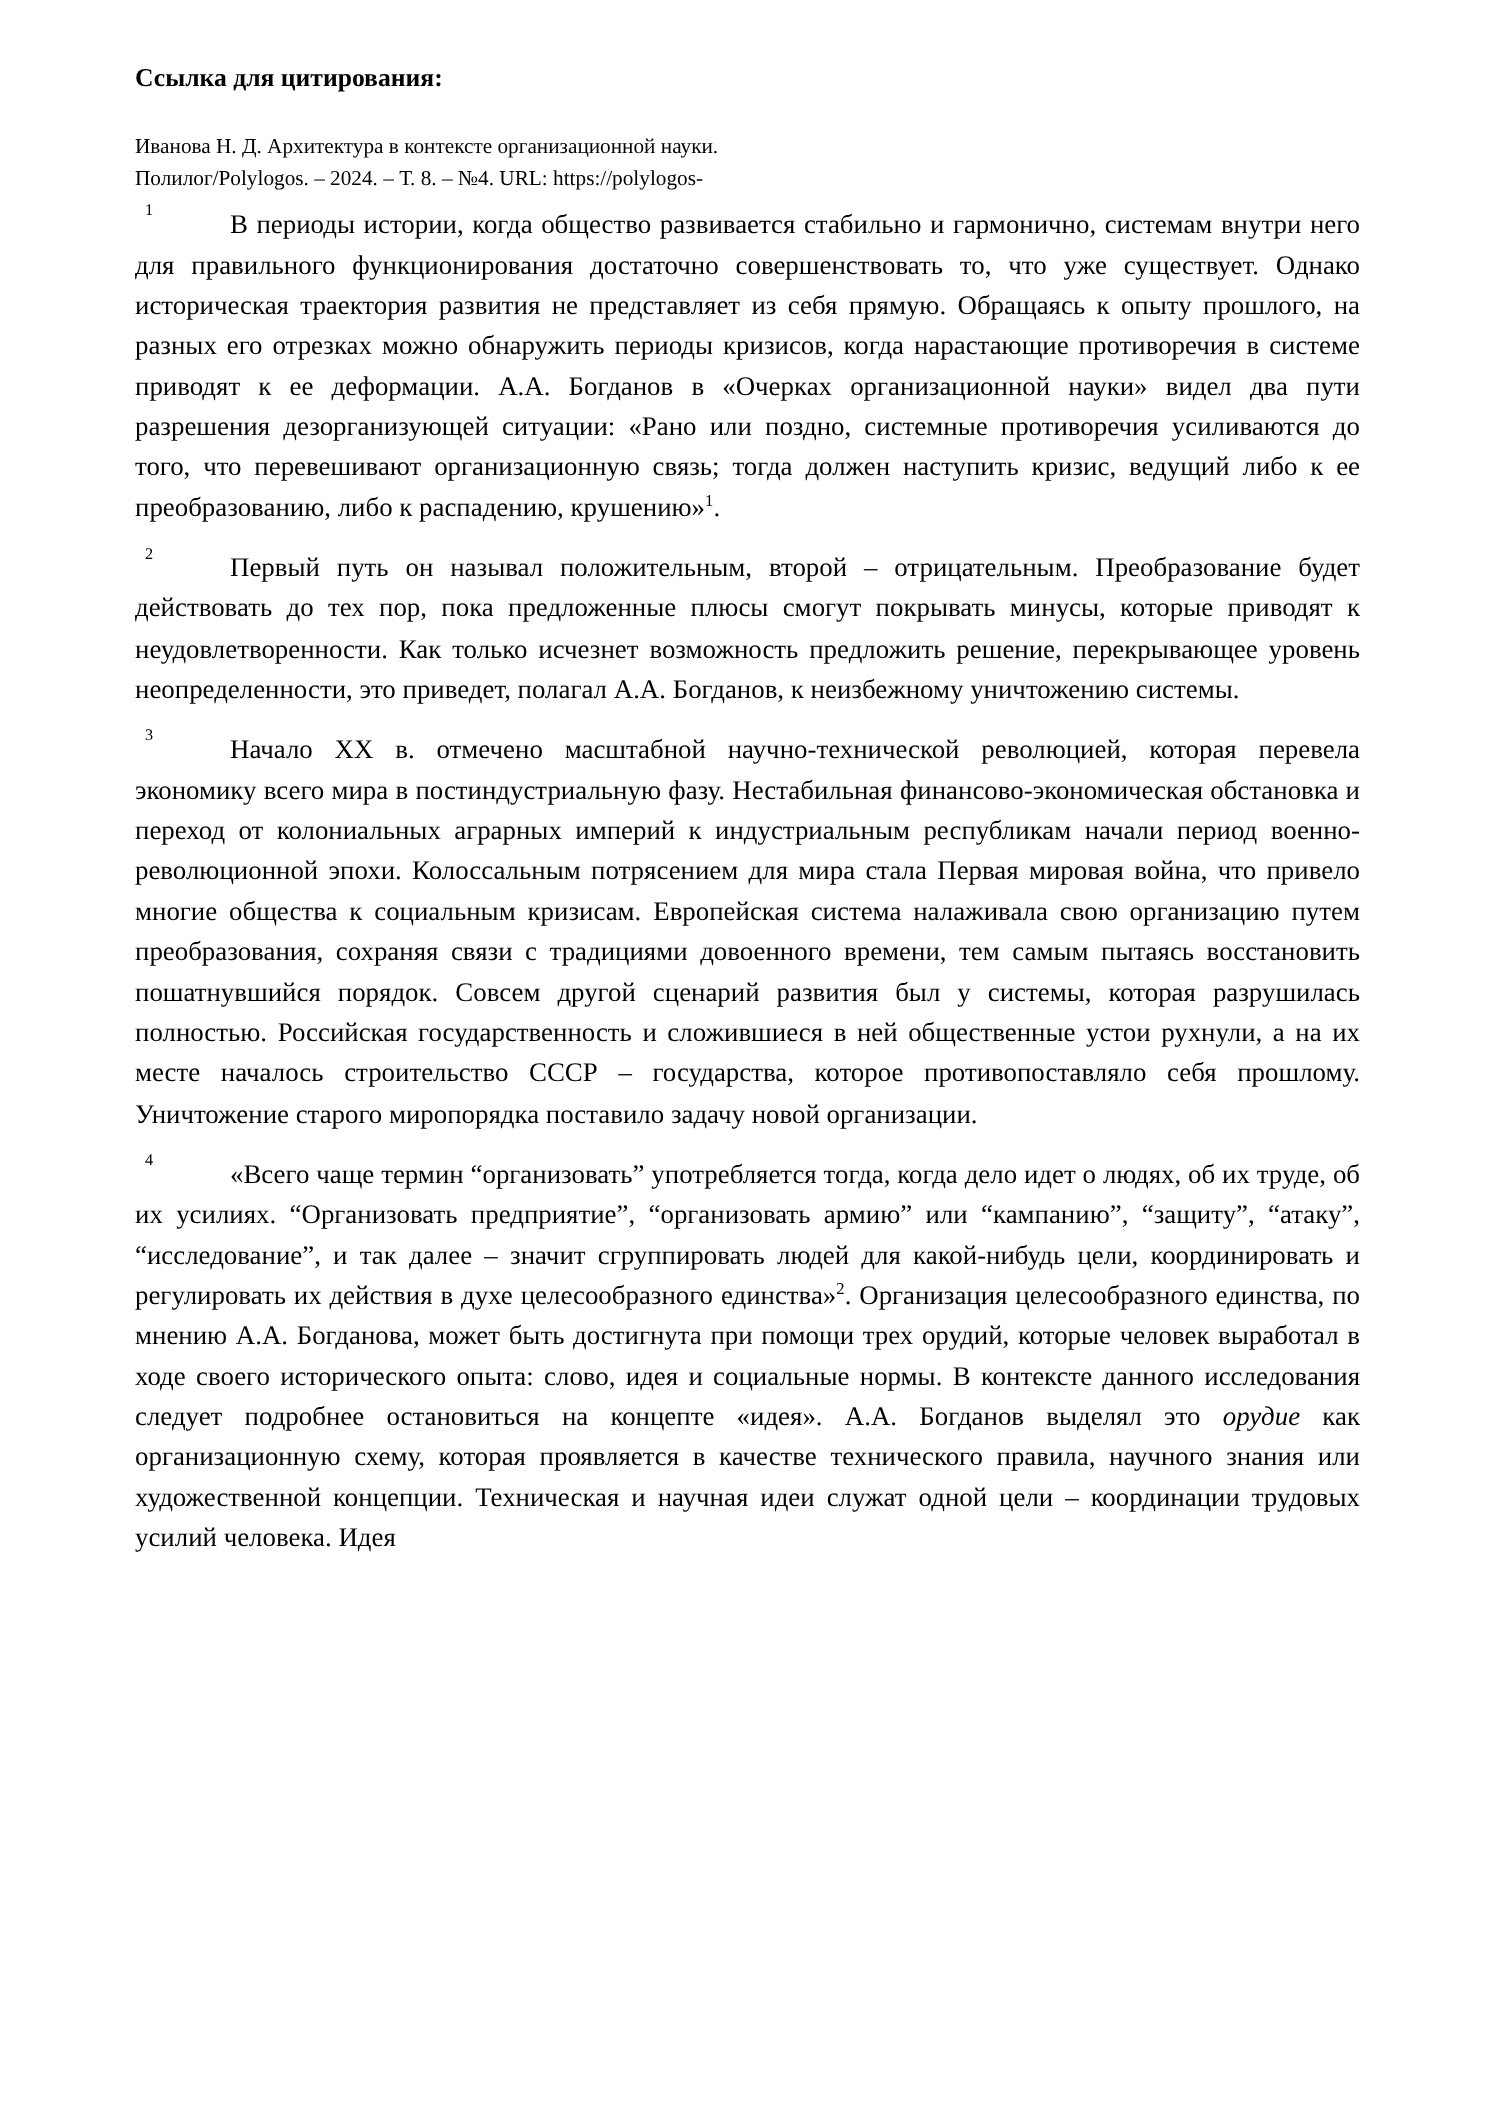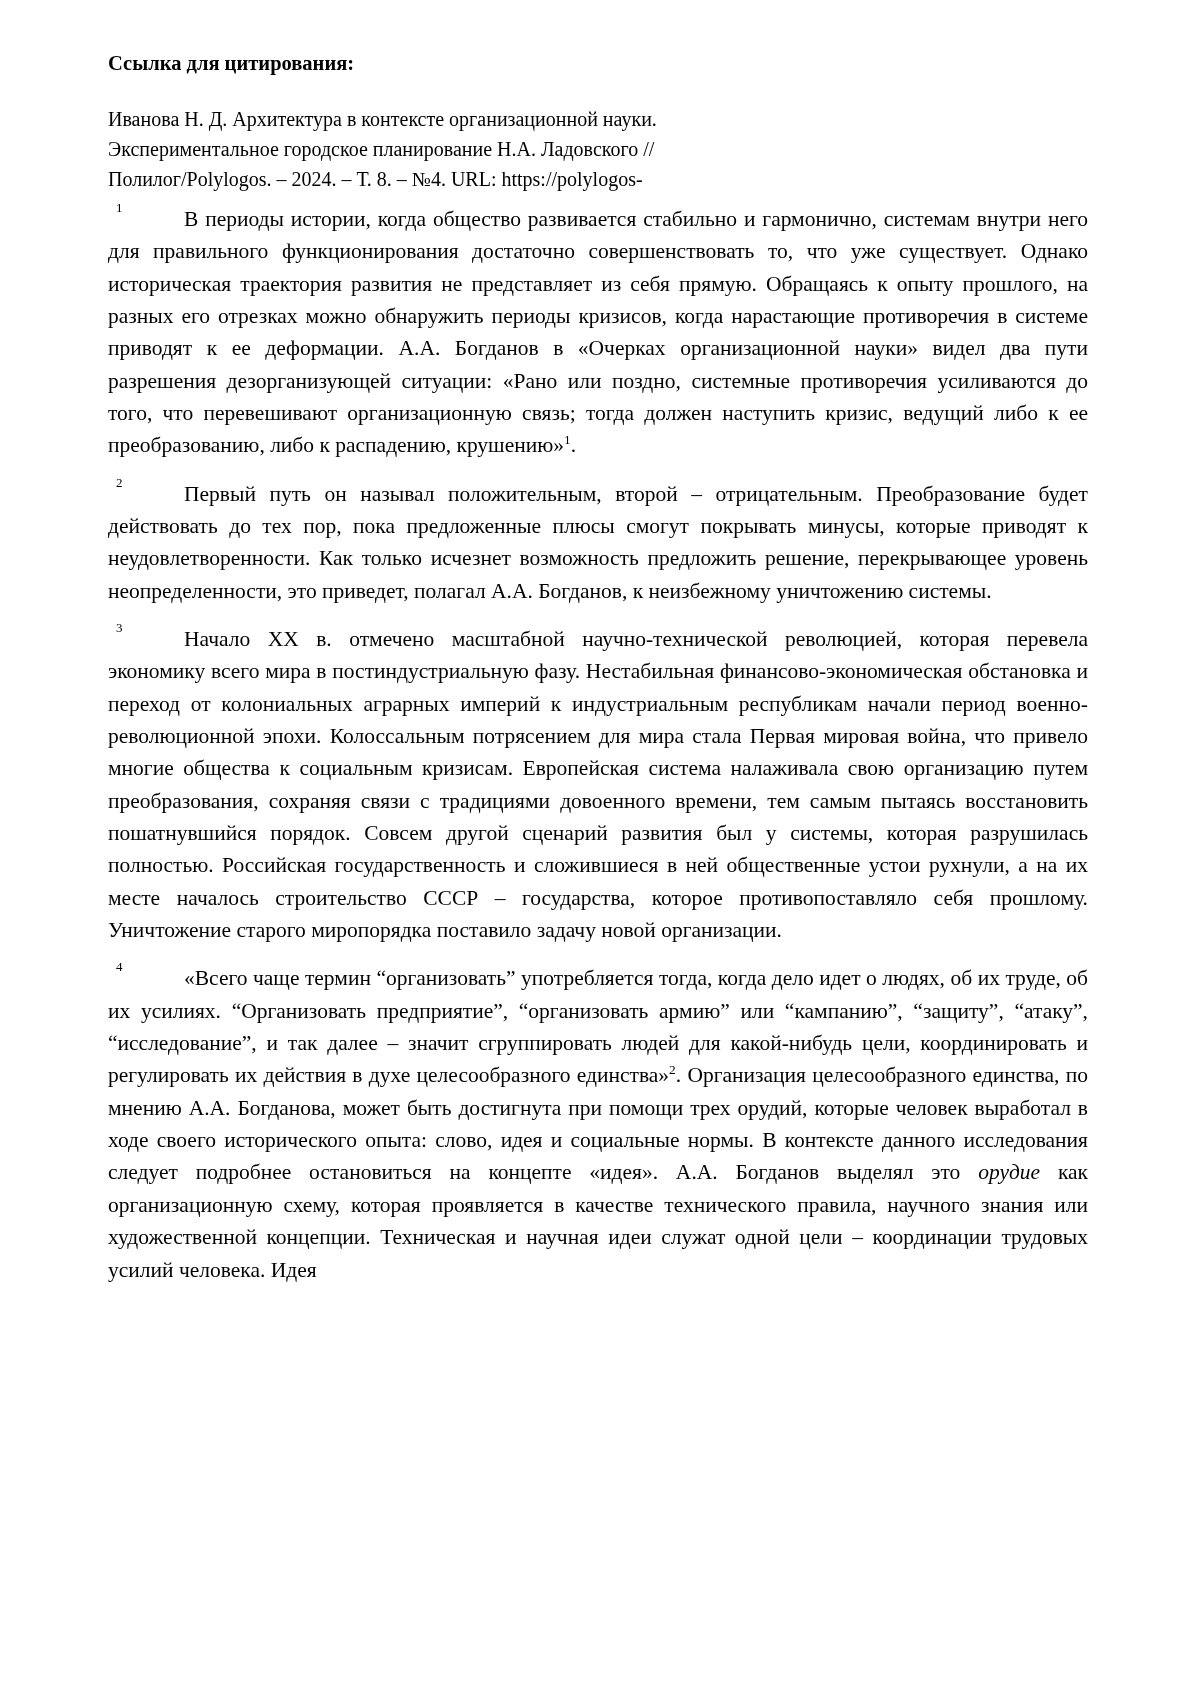--- a/index.html
+++ b/index.html
@@ -20,21 +20,21 @@
     box-sizing: border-box;
     padding: 50px 112px 40px 108px;
   }
   .citation-heading {
     font-size: 20.5px;
     font-weight: bold;
     line-height: 1.35;
     margin: 0 0 26px 0;
   }
   .citation-block {
-    font-size: 20px;
+    font-size: 17px;
     line-height: 1.52;
     margin: 0 0 8px 0;
     text-align: left;
   }
   .citation-block .line {
     display: block;
     white-space: pre-wrap;
   }
   .para {
     position: relative;
@@ -68,21 +68,20 @@
 </style>
 </head>
 <body>
 
 <div class="page">
 
   <div class="citation-heading">Ссылка для цитирования:</div>
 
   <div class="citation-block">
     <span class="line">Иванова Н. Д. Архитектура в контексте организационной науки.</span>
-    <span class="line">Экспериментальное городское планирование Н.А. Ладовского //</span>
     <span class="line">Полилог/Polylogos. – 2024. – Т. 8. – №4. URL: https://polylogos-</span>
   </div>
 
   <p class="para first">
     <span class="marker">1</span><span>В периоды истории, когда общество развивается стабильно и гармонично, системам внутри него для правильного функционирования достаточно совершенствовать то, что уже существует. Однако историческая траектория развития не представляет из себя прямую. Обращаясь к опыту прошлого, на разных его отрезках можно обнаружить периоды кризисов, когда нарастающие противоречия в системе приводят к ее деформации. А.А. Богданов в «Очерках организационной науки» видел два пути разрешения дезорганизующей ситуации: «Рано или поздно, системные противоречия усиливаются до того, что перевешивают организационную связь; тогда должен наступить кризис, ведущий либо к ее преобразованию, либо к распадению, крушению»</span><sup>1</sup><span>.</span>
   </p>
 
   <p class="para">
     <span class="marker">2</span><span>Первый путь он называл положительным, второй – отрицательным. Преобразование будет действовать до тех пор, пока предложенные плюсы смогут покрывать минусы, которые приводят к неудовлетворенности. Как только исчезнет возможность предложить решение, перекрывающее уровень неопределенности, это приведет, полагал А.А. Богданов, к неизбежному уничтожению системы.</span>
   </p>

